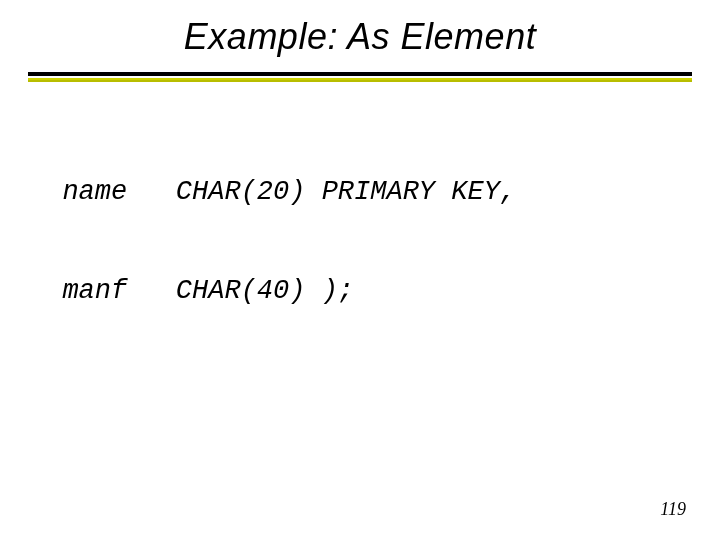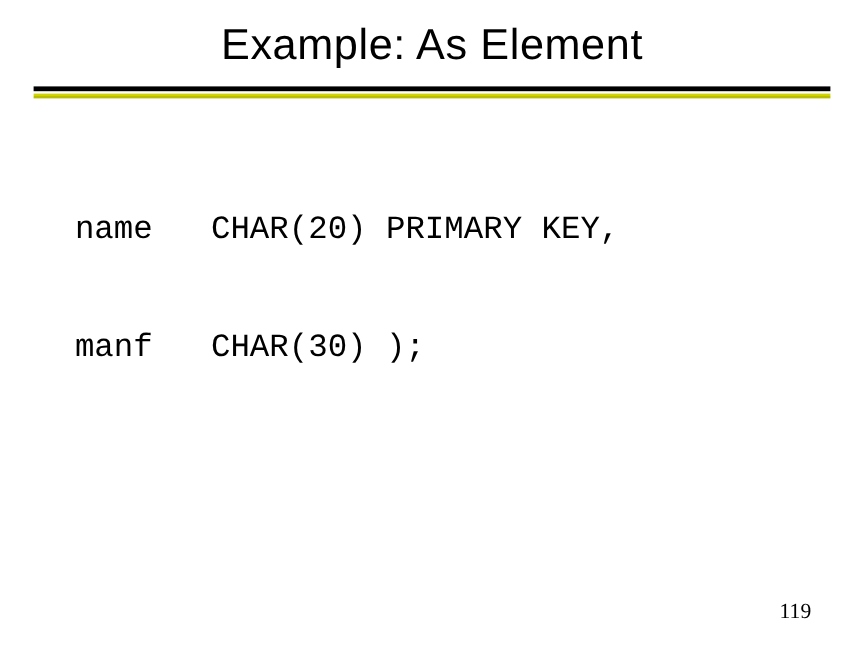--- a/index.html
+++ b/index.html
@@ -1,15 +1,15 @@
 <!DOCTYPE html>
 <html><head>
 <meta charset="utf-8">
 <style>
-  * { margin: 0; padding: 0; box-sizing: border-box; }
+  * { margin: 0; padding: 0; box-sizing: border-box; font-style: italic; }
   html, body { width: 720px; height: 540px; background: #ffffff; font-family: Verdana, Geneva, sans-serif; color: #000; }
   .slide {
     width: 720px;
     height: 540px;
     position: relative;
     padding: 16px 28px 24px 28px;
   }
   .title {
     font-size: 36px;
     font-weight: 400;
@@ -36,41 +36,41 @@
   }
   .code {
     font-family: "Courier New", Courier, monospace;
     font-size: 27px;
     line-height: 1.22;
     white-space: pre;
     padding-left: 2px;
   }
   .pagenum {
     position: absolute;
-    right: 44px;
+    right: 34px;
     bottom: 20px;
     font-family: Georgia, "Times New Roman", serif;
     font-size: 18px;
     color: #000;
   }
 </style>
 </head>
 <body>
 
 <div class="slide">
   <h1 class="title">Example: As Element</h1>
 
   <div class="rule">
     <div class="bar-top"></div>
     <div class="bar-bottom"></div>
   </div>
 
   <div class="code">
     <div>  name   CHAR(20) PRIMARY KEY,</div>
-    <div>  manf   CHAR(30) );</div>
+    <div>  manf   CHAR(40) );</div>
     
     
     
     
     
   </div>
 
   <div class="pagenum">119</div>
 </div>
 

